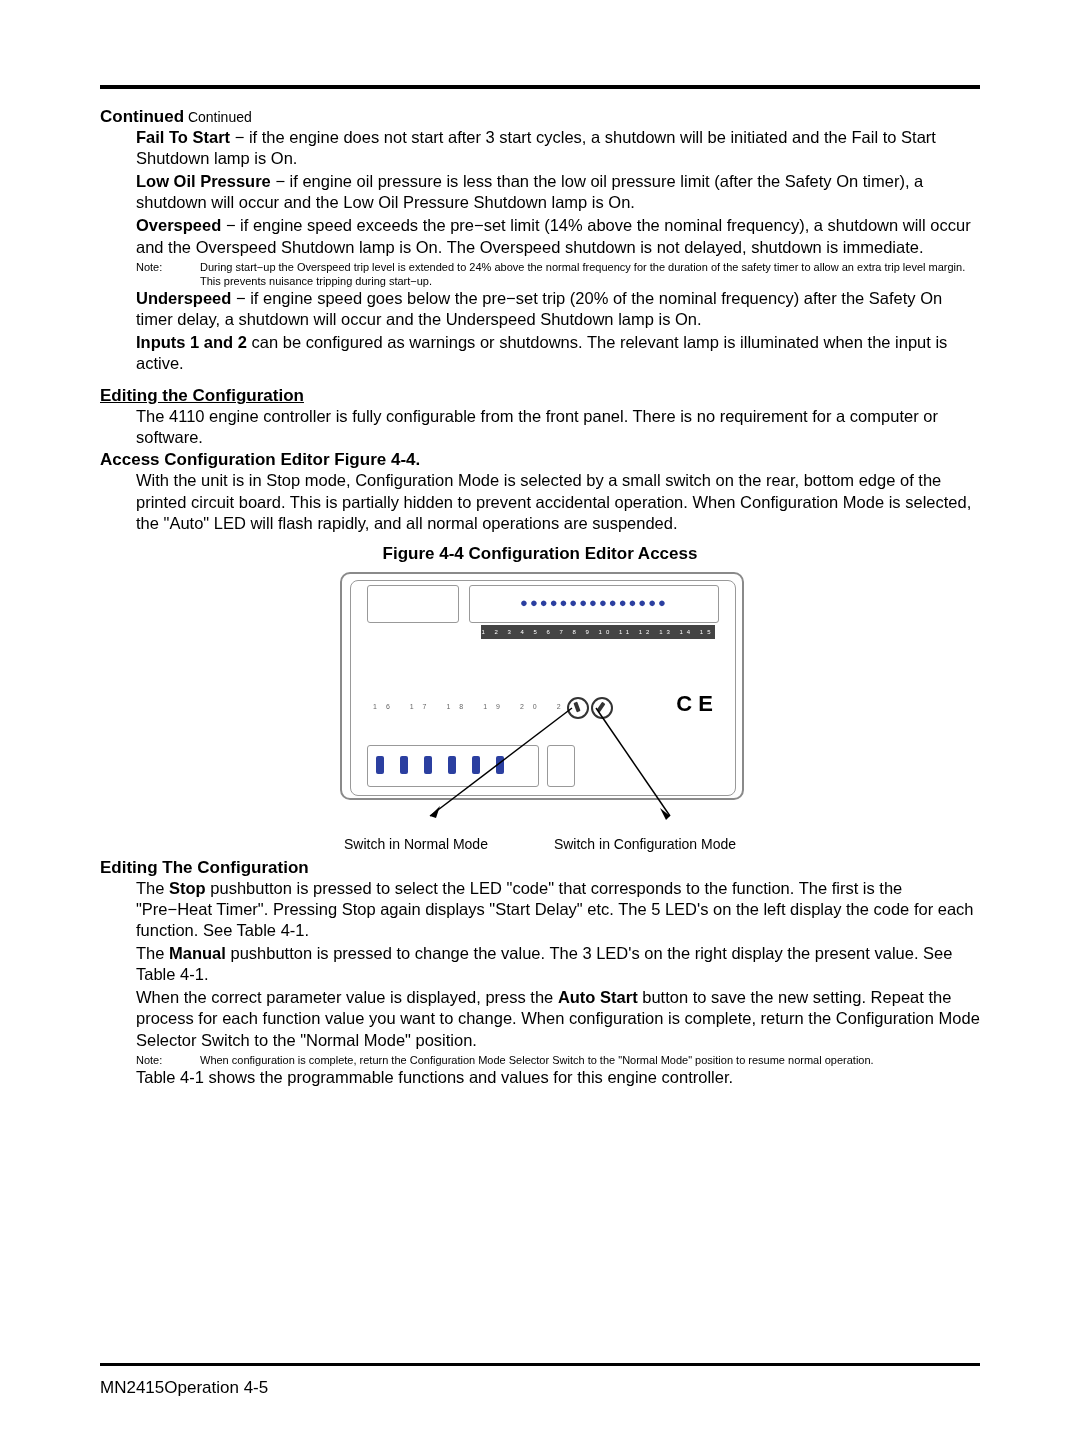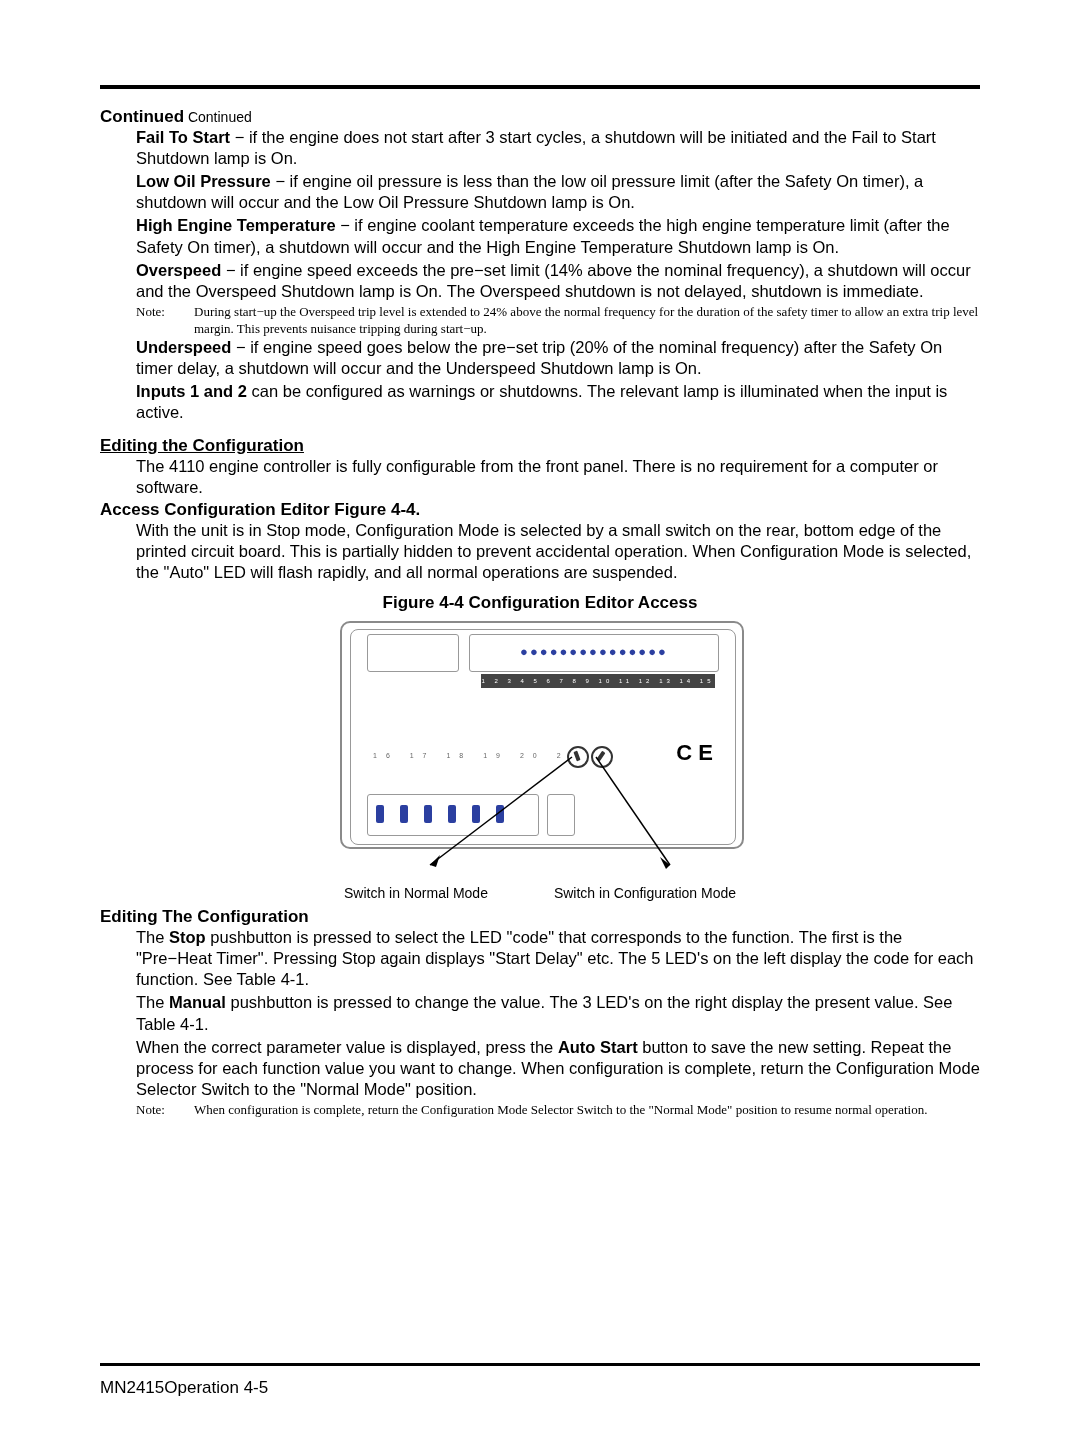--- a/index.html
+++ b/index.html
@@ -47,25 +47,24 @@
   }
   p, .para {
     font-size: 16.5px;
     line-height: 1.28;
     margin: 0 0 2px 0;
   }
   .bold { font-weight: bold; }
   .underline { text-decoration: underline; }
   .note {
     display: flex;
-    gap: 10px;
-    font-size: 13px;
+    gap: 16px;
+    font-size: 11px;
     line-height: 1.28;
     margin-top: 2px;
-    font-family: Liberation Serif, serif;
   }
   .note-label {
     flex: 0 0 48px;
   }
   .note-text { flex: 1; }
   .fig-caption {
     text-align: center;
     font-weight: bold;
     font-size: 17px;
     margin-top: 10px;
@@ -232,21 +231,20 @@
 <div class="page">
   <div class="top-rule"></div>
 
   <div class="section-heading">
     <span class="bold">Continued</span><span class="continued"> Continued</span>
   </div>
 
   <div class="indent">
     <p><span class="bold">Fail To Start</span><span> −  if the engine does not start after 3 start cycles, a shutdown will be initiated and the Fail to Start Shutdown lamp is On.</span></p>
     <p><span class="bold">Low Oil Pressure</span><span> −  if engine oil pressure is less than the low oil pressure limit (after the Safety On timer), a shutdown will occur and the Low Oil Pressure Shutdown lamp is On.</span></p>
-    <p><span class="bold">High Engine Temperature</span><span> −  if engine coolant temperature exceeds the high engine temperature limit (after the Safety On timer), a shutdown will occur and the High Engine Temperature Shutdown lamp is On.</span></p>
     <p><span class="bold">Overspeed</span><span> −  if engine speed exceeds the pre−set limit (14% above the nominal frequency), a shutdown will occur and the Overspeed Shutdown lamp is On.  The Overspeed shutdown is not delayed, shutdown is immediate.</span></p>
     <div class="note">
       <div class="note-label">Note:</div>
       <div class="note-text">During start−up the Overspeed trip level is extended to 24% above the normal frequency for the duration of the safety timer to allow an extra trip level margin. This prevents nuisance tripping during start−up.</div>
     </div>
     <p><span class="bold">Underspeed</span><span> −  if engine speed goes below the pre−set trip (20% of the nominal frequency) after the Safety On timer delay, a shutdown will occur and the Underspeed Shutdown lamp is On.</span></p>
     <p><span class="bold">Inputs 1 and 2</span><span> can be configured as warnings or shutdowns. The relevant lamp is illuminated when the input is active.</span></p>
   </div>
 
   <div class="spacer-sm"></div>
@@ -313,20 +311,21 @@
 
   <div class="section-heading bold">Editing The Configuration</div>
   <div class="indent">
     <p><span>The </span><span class="bold">Stop</span><span>  pushbutton is pressed to select the LED "code" that corresponds to the function.  The first is the "Pre−Heat Timer". Pressing Stop again displays "Start Delay" etc.  The 5 LED's on the left display the code for each function.  See Table 4-1.</span></p>
     <p><span>The </span><span class="bold">Manual</span><span>  pushbutton is pressed to change the value. The 3 LED's on the right display the present value.  See Table 4-1.</span></p>
     <p><span>When the correct parameter value is displayed, press the </span><span class="bold">Auto Start</span><span> button to save the new setting. Repeat the process for each function value you want to change. When configuration is complete, return the Configuration Mode Selector Switch to the "Normal Mode" position.</span></p>
     <div class="note">
       <div class="note-label">Note:</div>
       <div class="note-text">When configuration is complete, return the Configuration Mode Selector Switch to the "Normal Mode" position to resume normal operation.</div>
     </div>
+    <p>Table 4-1 shows the programmable functions and values for this engine controller.</p>
   </div>
 
 </div>
 
 <div class="bottom-rule"></div>
 <div class="footer">
   <span>MN2415</span>
   <span>Operation  4-5</span>
 </div>
 

